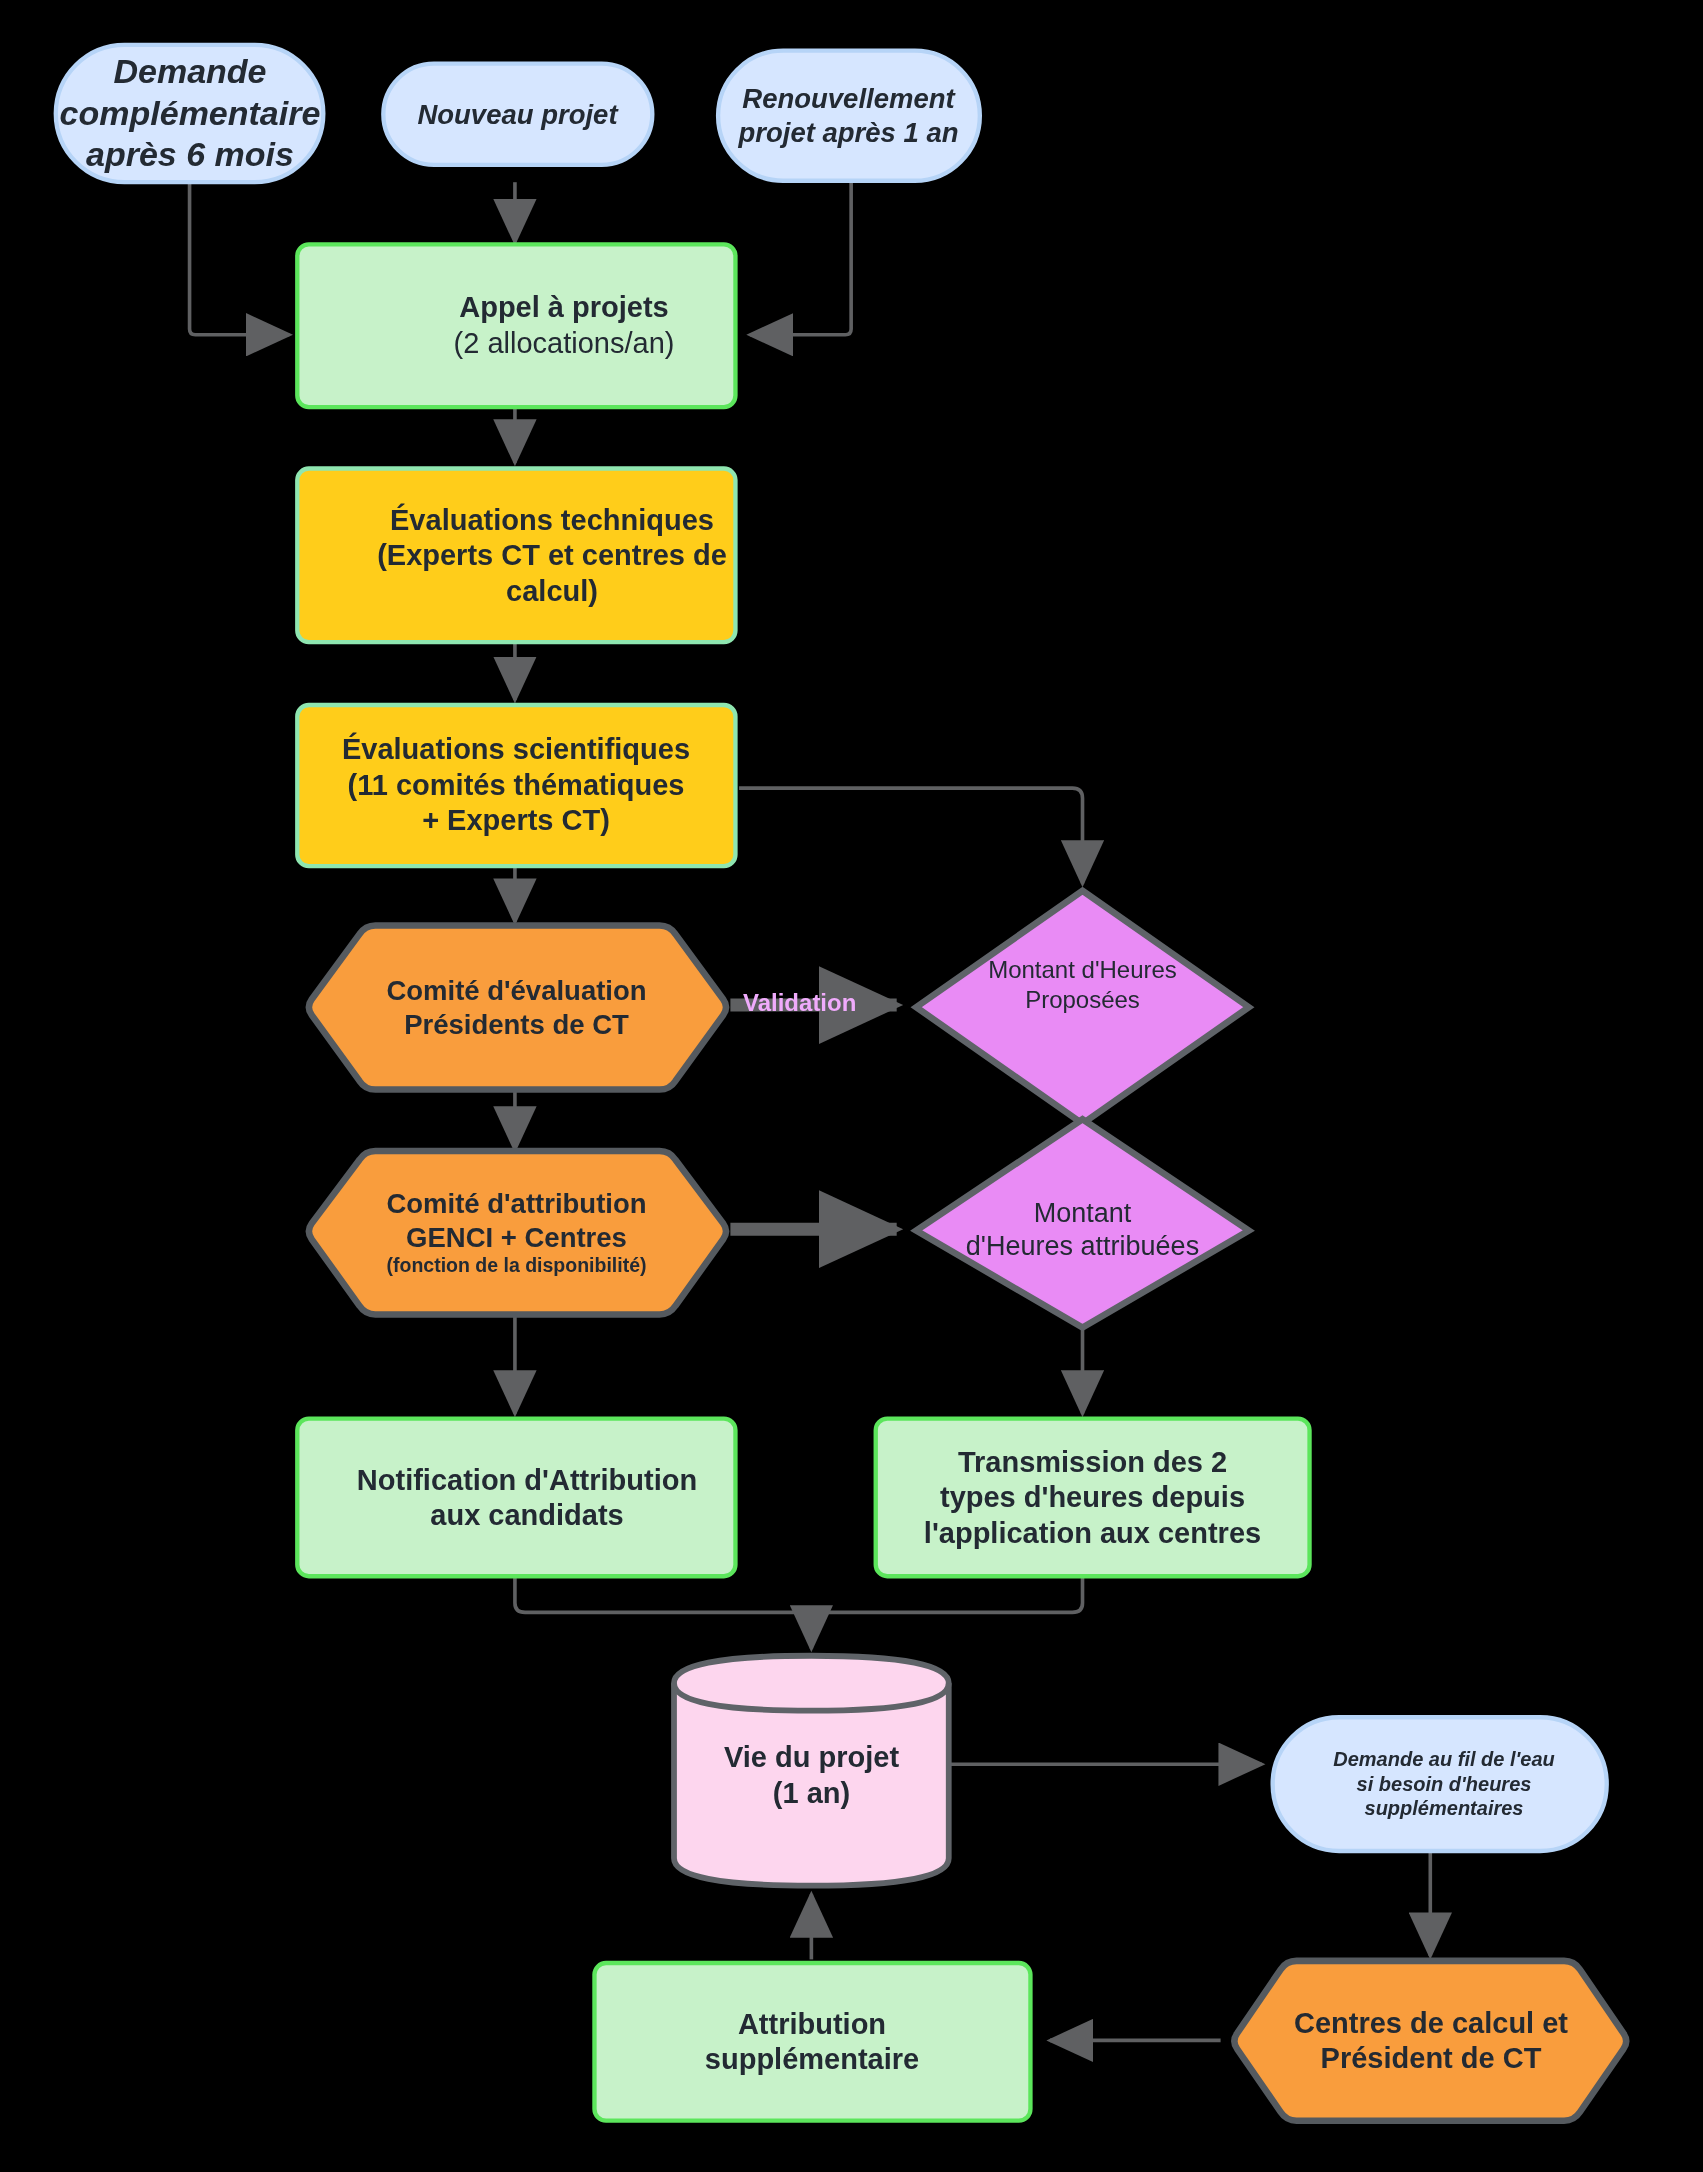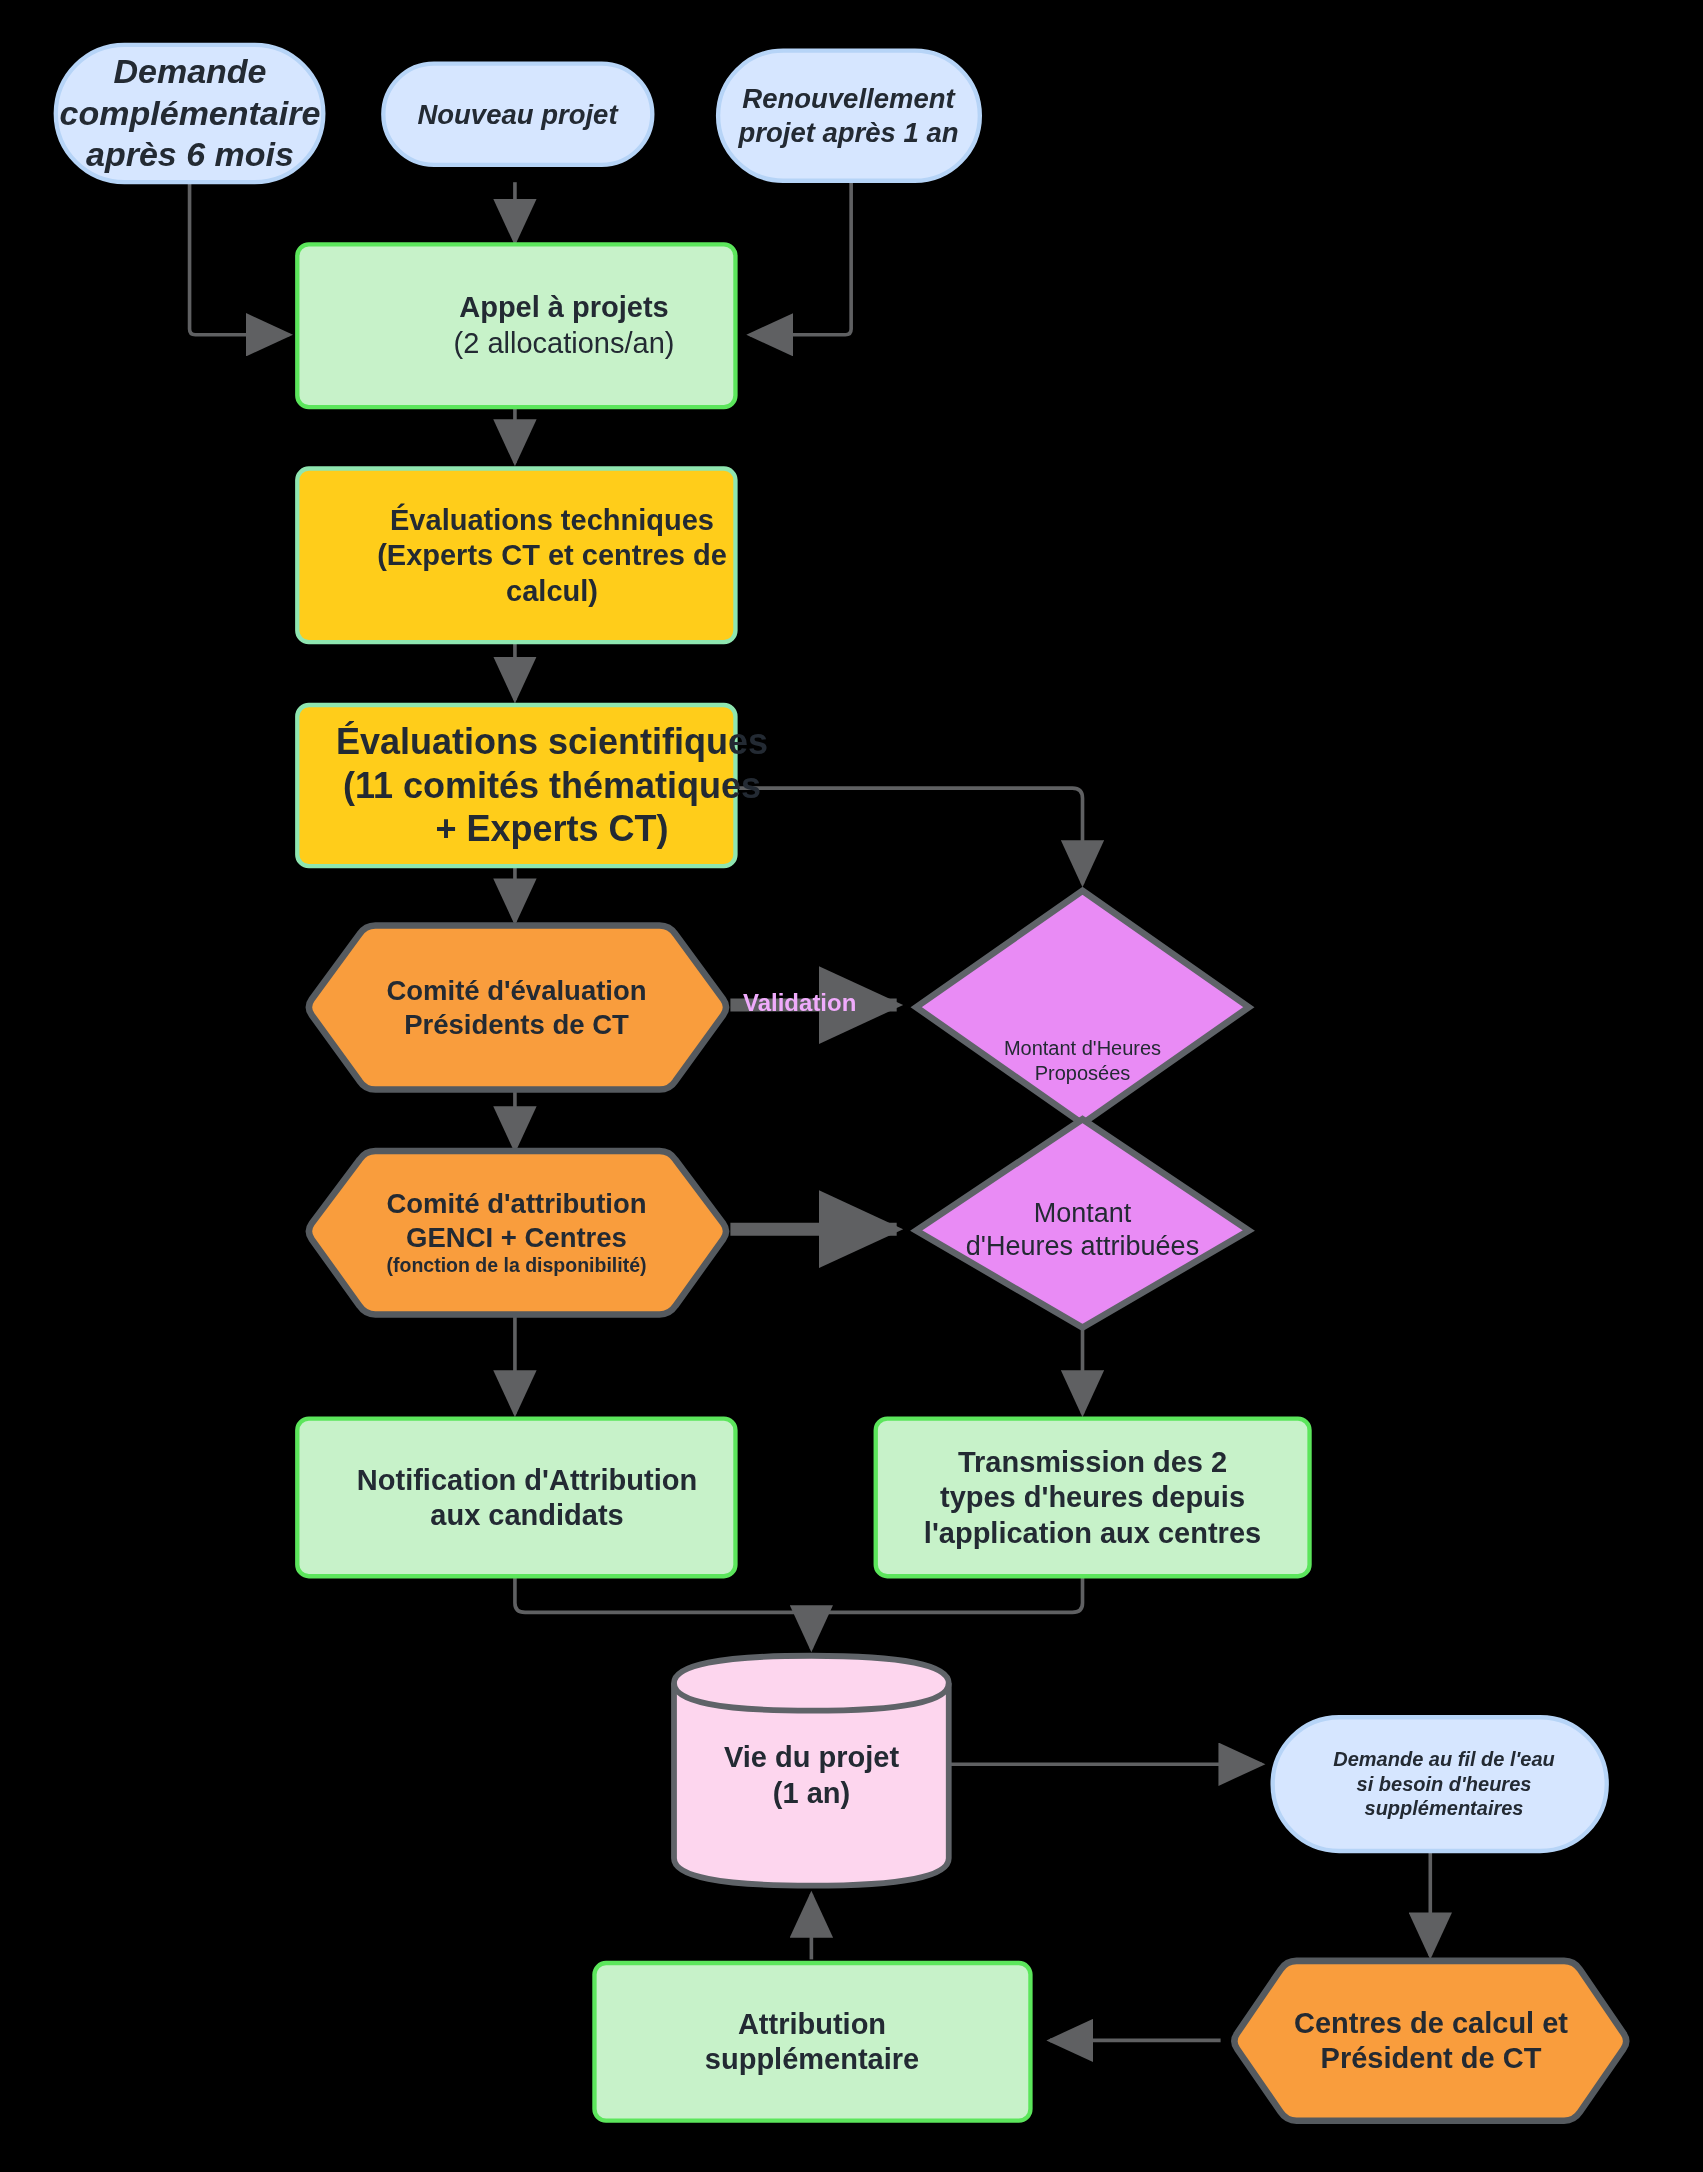--- a/index.html
+++ b/index.html
@@ -134,38 +134,38 @@
     <span class="b">Appel à projets</span>
     <span class="n">(2 allocations/an)</span>
   </div>
 
   <div class="lbl b" style="left:297px;top:469px;width:438px;height:174px;font-size:29px;padding-left:36px;">
     <span>Évaluations techniques</span>
     <span>(Experts CT et centres de</span>
     <span>calcul)</span>
   </div>
 
-  <div class="lbl b" style="left:297px;top:705px;width:438px;height:161px;font-size:36px;padding-left:36px;">
+  <div class="lbl b" style="left:297px;top:705px;width:438px;height:161px;font-size:29px;">
     <span>Évaluations scientifiques</span>
     <span>(11 comités thématiques</span>
     <span>+ Experts CT)</span>
   </div>
 
   <div class="lbl b" style="left:307px;top:926px;width:419px;height:164px;font-size:27.5px;">
     <span>Comité d'évaluation</span>
     <span>Présidents de CT</span>
   </div>
 
   <div class="lbl b" style="left:307px;top:1151px;width:419px;height:163px;font-size:27.5px;">
     <span>Comité d'attribution</span>
     <span>GENCI + Centres</span>
     <span class="sm">(fonction de la disponibilité)</span>
   </div>
 
-  <div class="lbl n" style="left:916px;top:944px;width:333px;height:233px;font-size:20px;align-items:center;">
+  <div class="lbl n" style="left:916px;top:868px;width:333px;height:233px;font-size:24px;align-items:center;">
     <span>Montant d'Heures</span>
     <span>Proposées</span>
   </div>
 
   <div class="lbl n" style="left:909px;top:1130px;width:347px;height:200px;font-size:27px;">
     <span>Montant</span>
     <span>d'Heures attribuées</span>
   </div>
 
   <div class="lbl b" style="left:308px;top:1419px;width:438px;height:158px;font-size:29px;">

